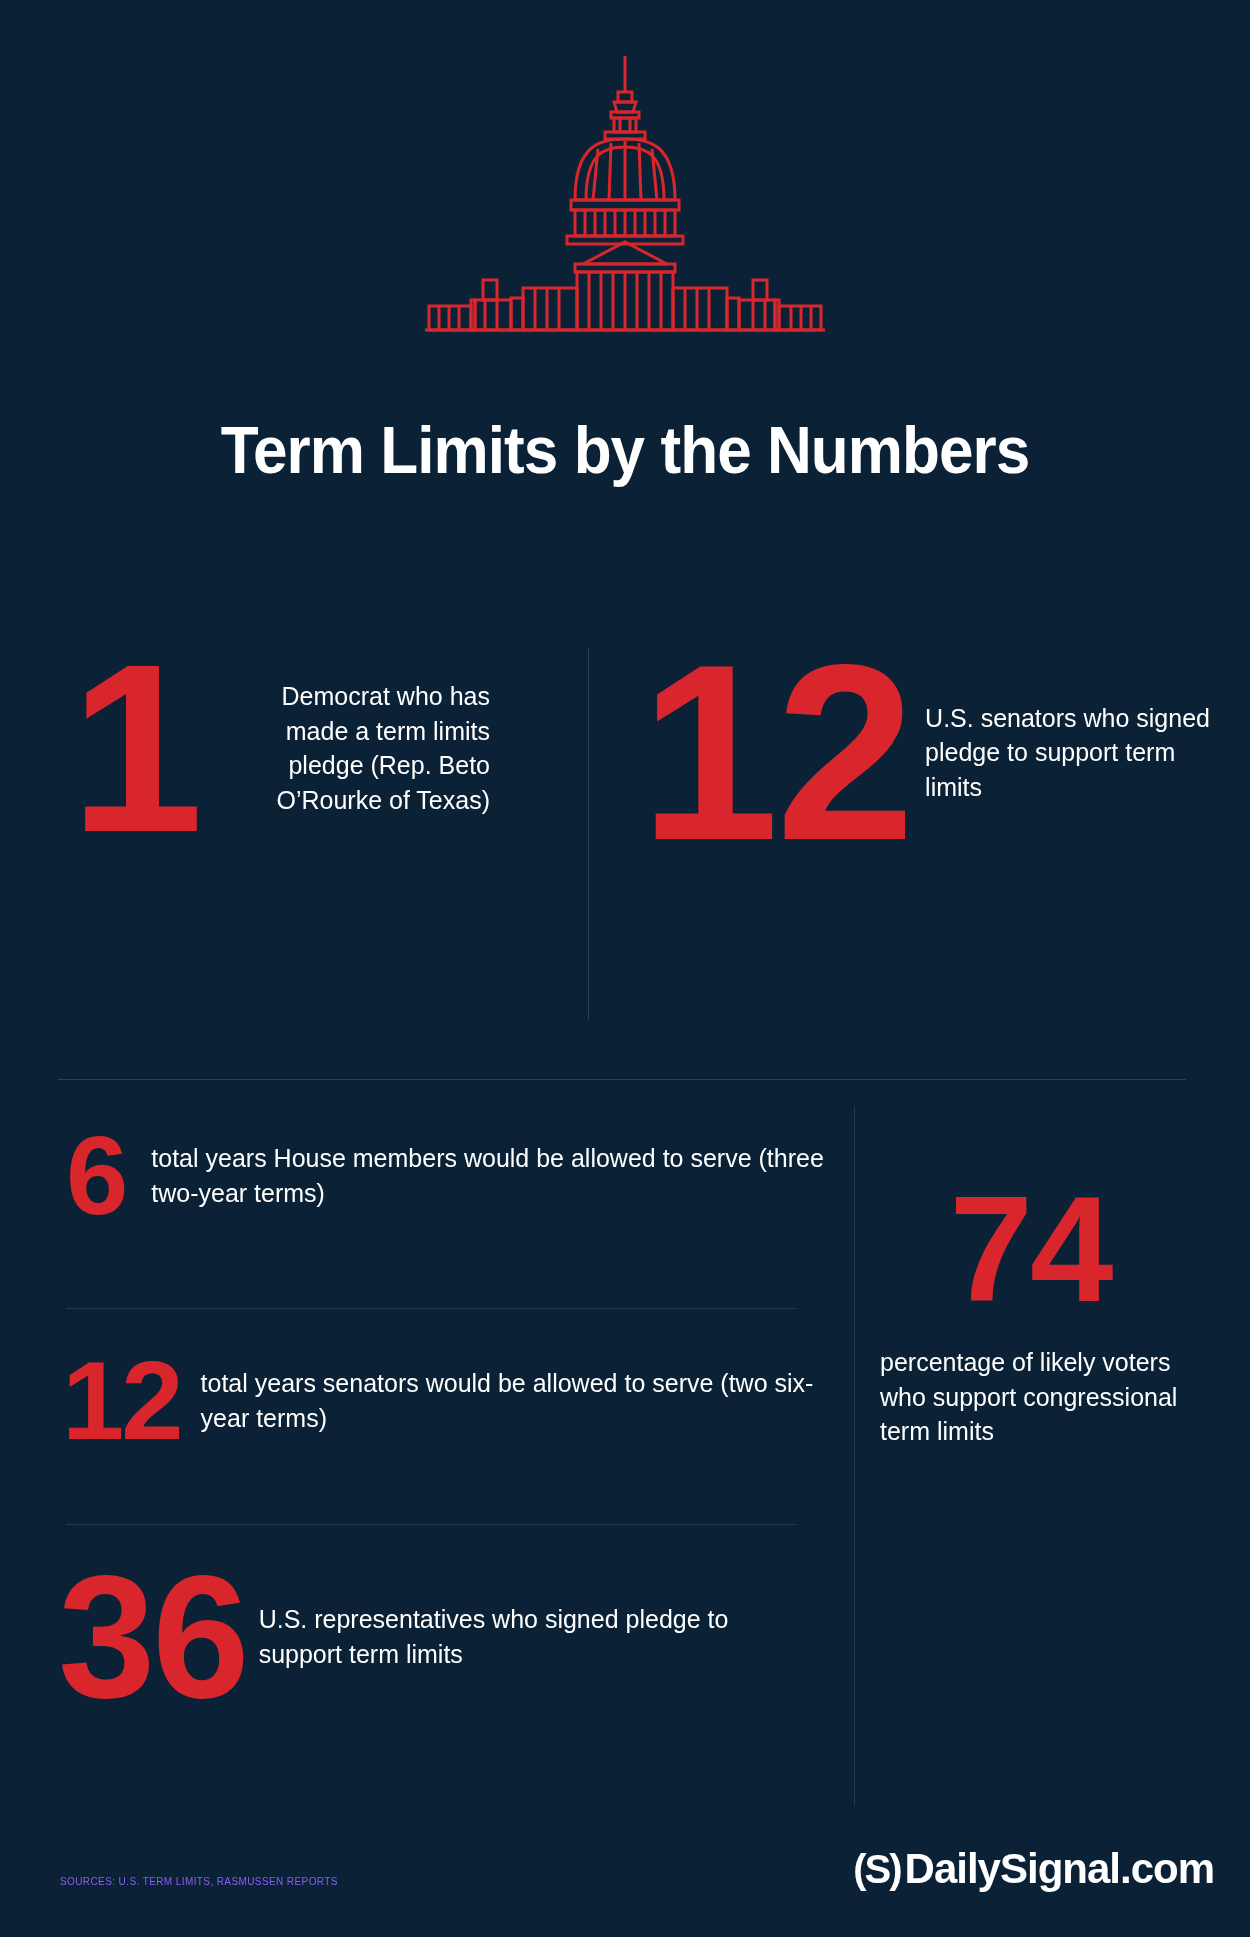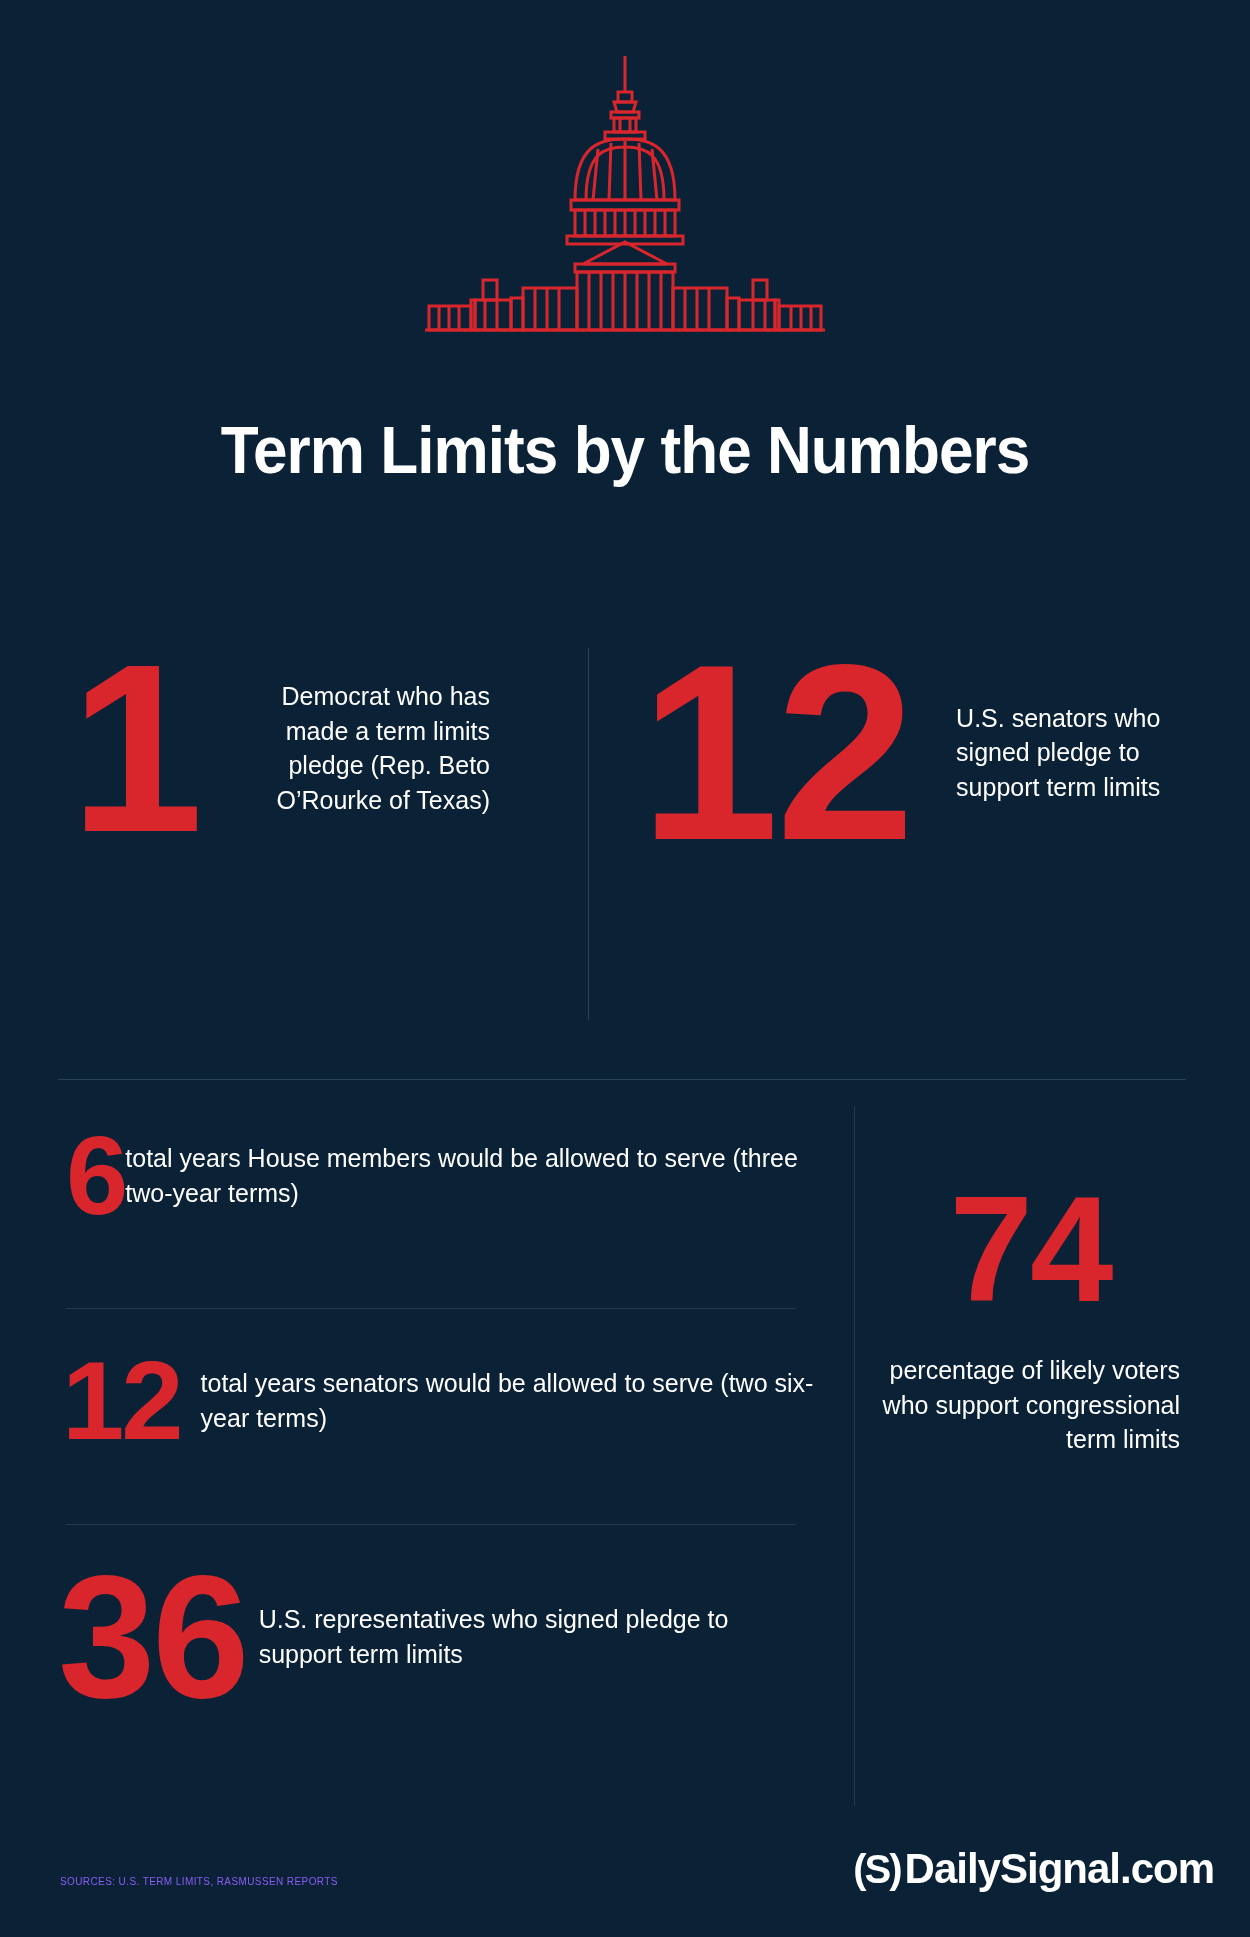--- a/index.html
+++ b/index.html
@@ -77,21 +77,21 @@
   #stat-1 .num { font-size: 240px; }
   #stat-1 .txt { margin-left: 28px; text-align: right; }
 
   
   #stat-2 {
     top: 650px;
     left: 640px;
     width: 570px;
   }
   #stat-2 .num { font-size: 250px; }
-  #stat-2 .txt { margin-left: 44px; }
+  #stat-2 .txt { margin-left: 13px; }
 
   
   .v-divider-top {
     position: absolute;
     top: 648px;
     left: 588px;
     width: 1px;
     height: 372px;
     background: #2a4258;
   }
@@ -106,21 +106,21 @@
     background: #2a4258;
   }
 
   
   #stat-3 {
     top: 1130px;
     left: 66px;
     width: 760px;
   }
   #stat-3 .num { font-size: 112px; }
-  #stat-3 .txt { font-size: 25px; }
+  #stat-3 .txt { margin-left: 26px; font-size: 25px; }
 
   .h-divider-a {
     position: absolute;
     top: 1308px;
     left: 66px;
     width: 730px;
     height: 1px;
     background: #24394e;
   }
 
@@ -173,24 +173,24 @@
   #stat-6 .num {
     font-size: 150px;
     line-height: 0.9;
     display: block;
     color: #d9262c;
     font-weight: bold;
     letter-spacing: -3px;
   }
   #stat-6 .txt {
     display: block;
-    margin-top: 36px;
+    margin-top: 28px;
     font-size: 25px;
     line-height: 1.38;
-    text-align: right;
+    text-align: left;
   }
 
   
   .sources {
     position: absolute;
     left: 60px;
     top: 1876px;
     font-size: 10px;
     letter-spacing: 0.4px;
     color: #8b5cf6;

